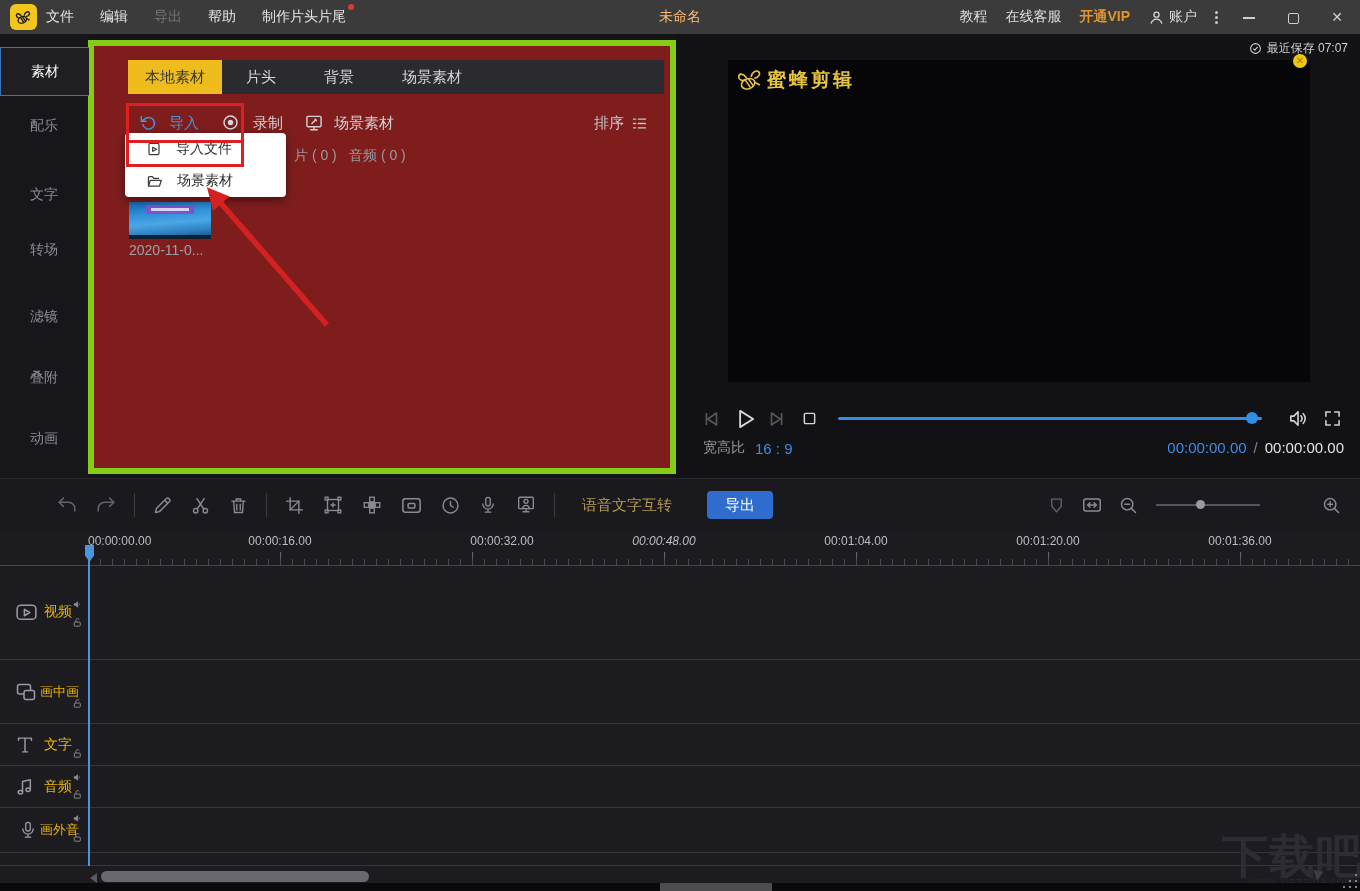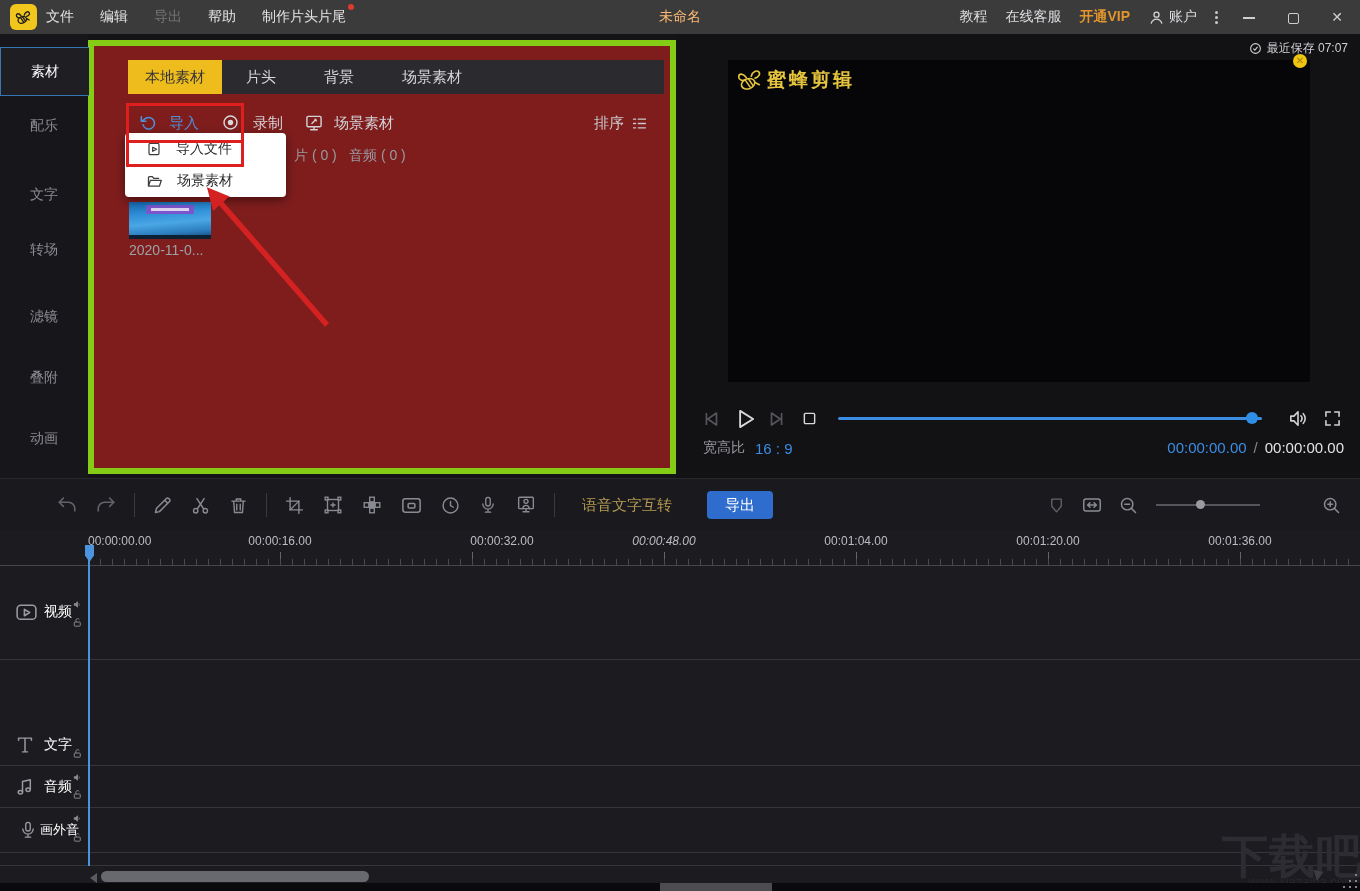--- a/index.html
+++ b/index.html
@@ -88,21 +88,21 @@
   .ruler-label { position:absolute; top:4px; font-size:12px; color:#bcbcc2; white-space:nowrap; }
   .ruler-label.centered { transform:translateX(-50%); }
   .ticks-minor { position:absolute; left:88px; top:29px; width:1272px; height:6px;
       background:repeating-linear-gradient(90deg,#4a4a50 0 1px,transparent 1px 12px); }
   .ticks-major { position:absolute; left:88px; top:22px; width:1272px; height:13px;
       background:repeating-linear-gradient(90deg,#63636a 0 1px,transparent 1px 192px); }
   .ruler-base { position:absolute; left:0; top:35px; width:1360px; height:1px; background:#46464c; }
   .track-row { position:absolute; left:0; width:1360px; border-bottom:1px solid #35353a; }
   .track-head { position:absolute; left:0; top:0; width:88px; height:100%; }
   .th-icon { position:absolute; left:14px; top:50%; transform:translateY(-50%); color:#9a9aa2; }
-  .th-label { position:absolute; left:44px; top:50%; transform:translateY(-50%); font-size:14px; color:#ffffff; white-space:nowrap; }
+  .th-label { position:absolute; left:44px; top:50%; transform:translateY(-50%); font-size:14px; color:#eab308; white-space:nowrap; }
   .th-label.narrow { left:40px; font-size:13px; }
   .mini { position:absolute; right:5px; color:#8e8e96; }
   .playhead-flag { position:absolute; left:85px; top:15px; width:9px; height:17px; background:#4a95dd; clip-path:polygon(0 0,100% 0,100% 62%,50% 100%,0 62%); z-index:4; }
   .playhead-line { position:absolute; left:88px; top:29px; width:2px; height:307px; background:#4a95dd; z-index:4; }
   .hscroll-arrow { position:absolute; left:90px; top:343px; width:0; height:0; border-top:5px solid transparent; border-bottom:5px solid transparent; border-right:7px solid #5a5a60; cursor:pointer; }
   .hscroll-thumb { position:absolute; left:101px; top:341px; width:268px; height:11px; border-radius:6px; background:#68686f; cursor:pointer; }
   .bottom-strip { position:absolute; left:0; top:353px; width:1360px; height:8px; background:#0a0a0c; }
   .bottom-strip i { position:absolute; left:660px; top:0; width:112px; height:8px; background:#4c4c51; }
 
   .watermark-big { position:absolute; left:1222px; top:296px; font-size:46px; font-weight:bold; color:#2c2c32; letter-spacing:1px; white-space:nowrap; }
@@ -481,20 +481,37 @@
         </span>
         <span class="mini" style="top:52px;">
           <svg width="11" height="11" viewBox="0 0 24 24" fill="none" stroke="currentColor" stroke-width="2">
               <rect x="5" y="11" width="13" height="9" rx="1.5"></rect>
               <path d="M8.5 11V7.5A4 4 0 0 1 16 5.6"></path>
             </svg>
         </span>
       </div>
     </div>
 
+    <div class="track-row" style="top:130px; height:64px;">
+      <div class="track-head">
+        <span class="th-icon">
+          <svg width="24" height="24" viewBox="0 0 24 24" fill="none" stroke="currentColor" stroke-width="1.5">
+              <rect x="3.5" y="4.5" width="13" height="9.5" rx="2"></rect>
+              <rect x="10" y="10.5" width="10.5" height="9" rx="2" fill="#1c1c20"></rect>
+            </svg>
+        </span>
+        <span class="th-label narrow">画中画</span>
+        <span class="mini" style="top:38px;">
+          <svg width="11" height="11" viewBox="0 0 24 24" fill="none" stroke="currentColor" stroke-width="2">
+              <rect x="5" y="11" width="13" height="9" rx="1.5"></rect>
+              <path d="M8.5 11V7.5A4 4 0 0 1 16 5.6"></path>
+            </svg>
+        </span>
+      </div>
+    </div>
 
     <div class="track-row" style="top:194px; height:42px;">
       <div class="track-head">
         <span class="th-icon">
           <svg width="22" height="22" viewBox="0 0 24 24" fill="none" stroke="currentColor" stroke-width="1.6" stroke-linecap="round">
               <path d="M5 4.5h14M5 4.5v2.3M19 4.5v2.3M12 4.5v15M9.3 19.5h5.4"></path>
             </svg>
         </span>
         <span class="th-label">文字</span>
         <span class="mini" style="top:24px;">

